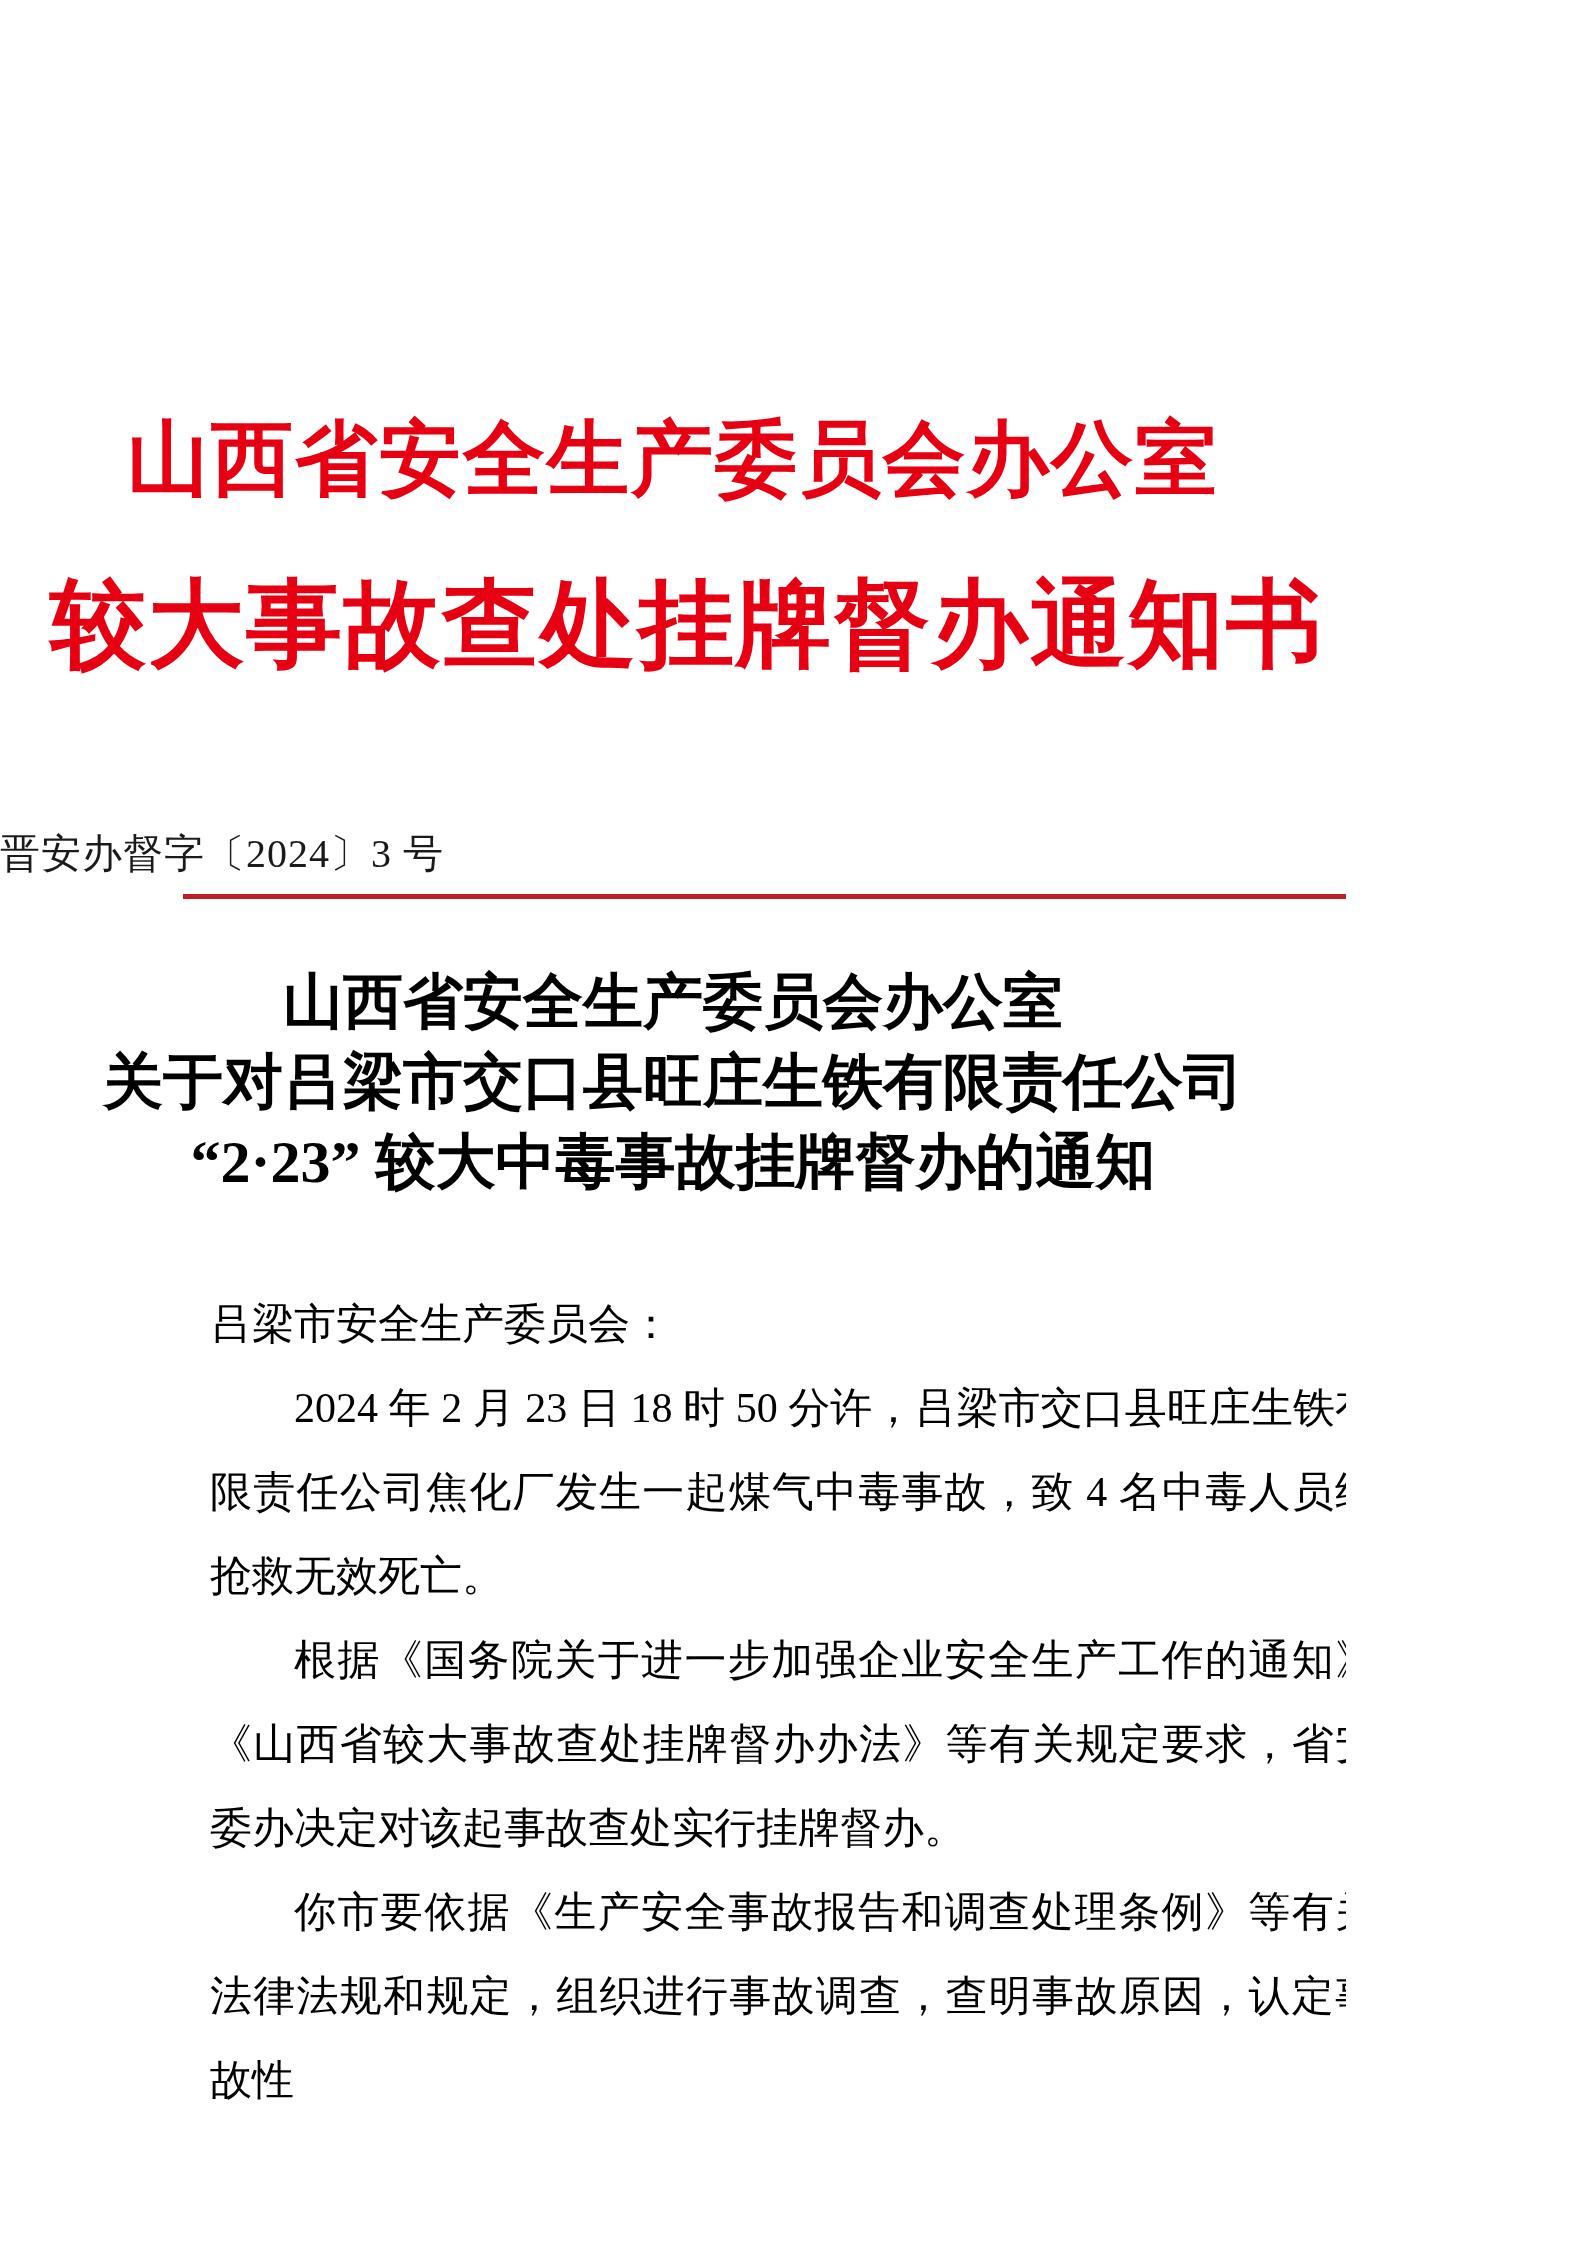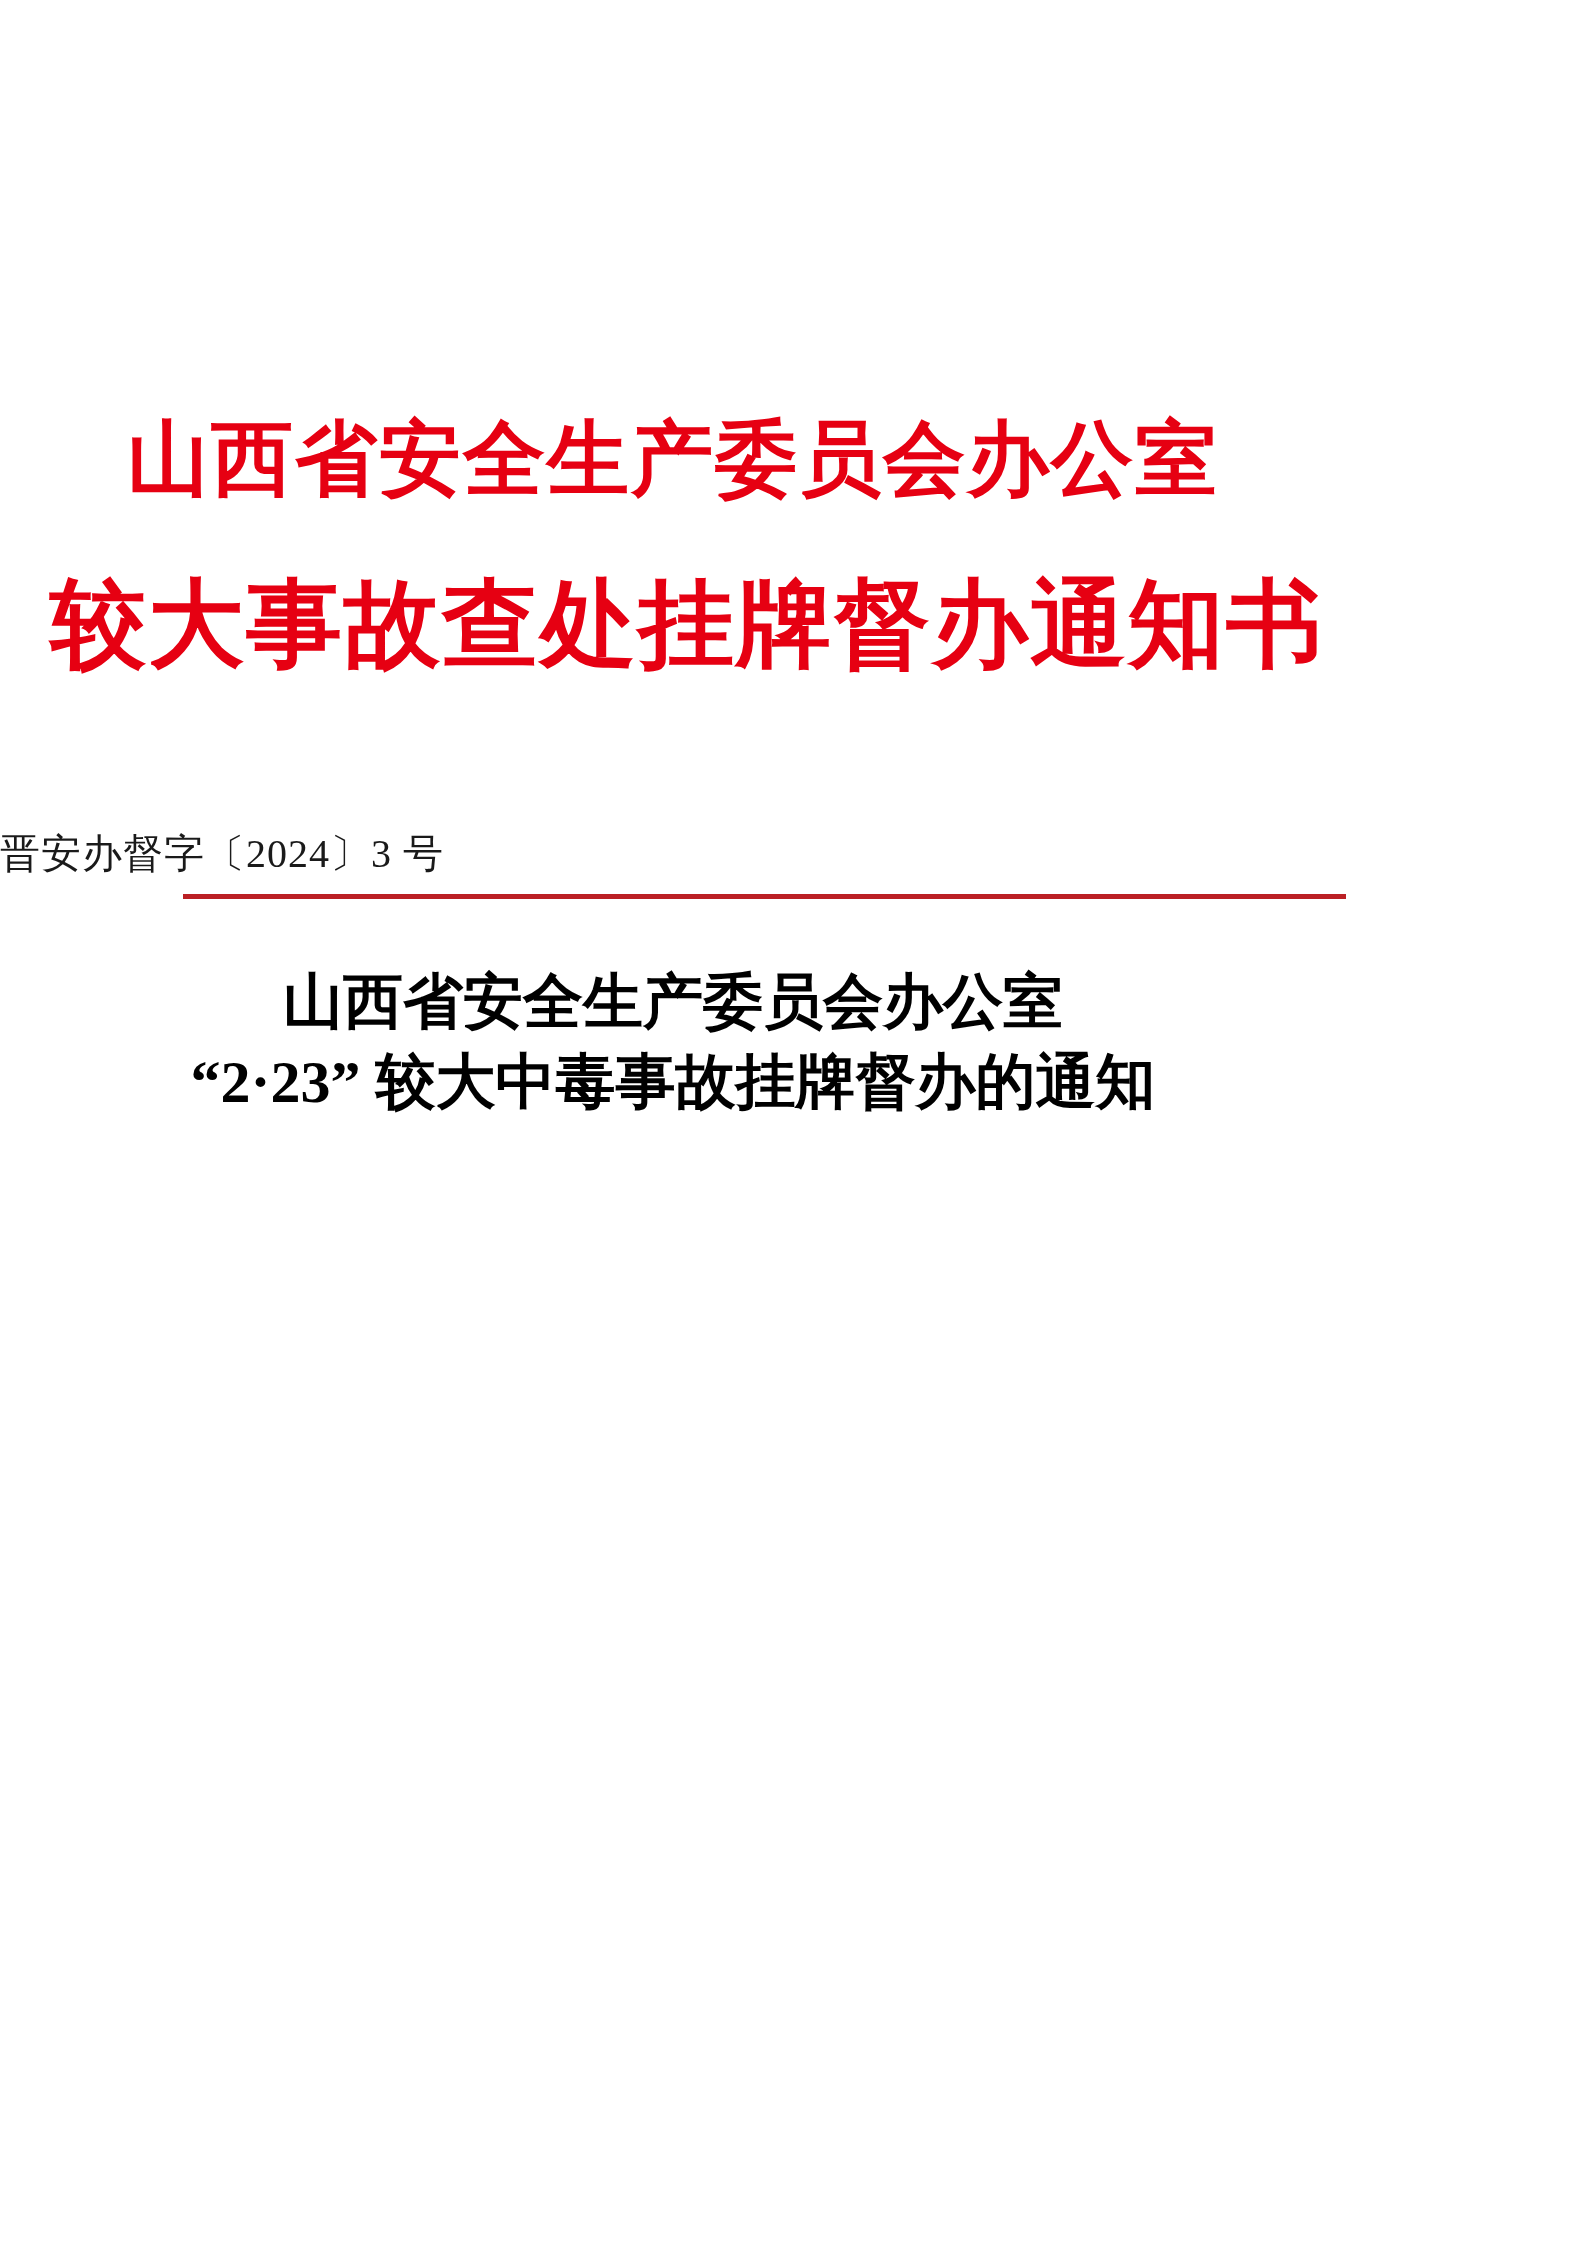--- a/index.html
+++ b/index.html
@@ -103,17 +103,24 @@
     <div class="line1">山西省安全生产委员会办公室</div>
     <div class="line2">较大事故查处挂牌督办通知书</div>
   </div>
 
   <div class="doc-number">晋安办督字〔2024〕3 号</div>
 
   <div class="red-rule"></div>
 
   <div class="notice-title">
     <div>山西省安全生产委员会办公室</div>
+    <div>关于对吕梁市交口县旺庄生铁有限责任公司</div>
     <div>“2·23” 较大中毒事故挂牌督办的通知</div>
   </div>
 
+  <div class="body-text">
+    <p>吕梁市安全生产委员会：</p>
+    <p class="indent">2024 年 2 月 23 日 18 时 50 分许，吕梁市交口县旺庄生铁有限责任公司焦化厂发生一起煤气中毒事故，致 4 名中毒人员经抢救无效死亡。</p>
+    <p class="indent">根据《国务院关于进一步加强企业安全生产工作的通知》《山西省较大事故查处挂牌督办办法》等有关规定要求，省安委办决定对该起事故查处实行挂牌督办。</p>
+    <p class="indent">你市要依据《生产安全事故报告和调查处理条例》等有关法律法规和规定，组织进行事故调查，查明事故原因，认定事故性</p>
+  </div>
 
 </div>
 
 </body></html>

